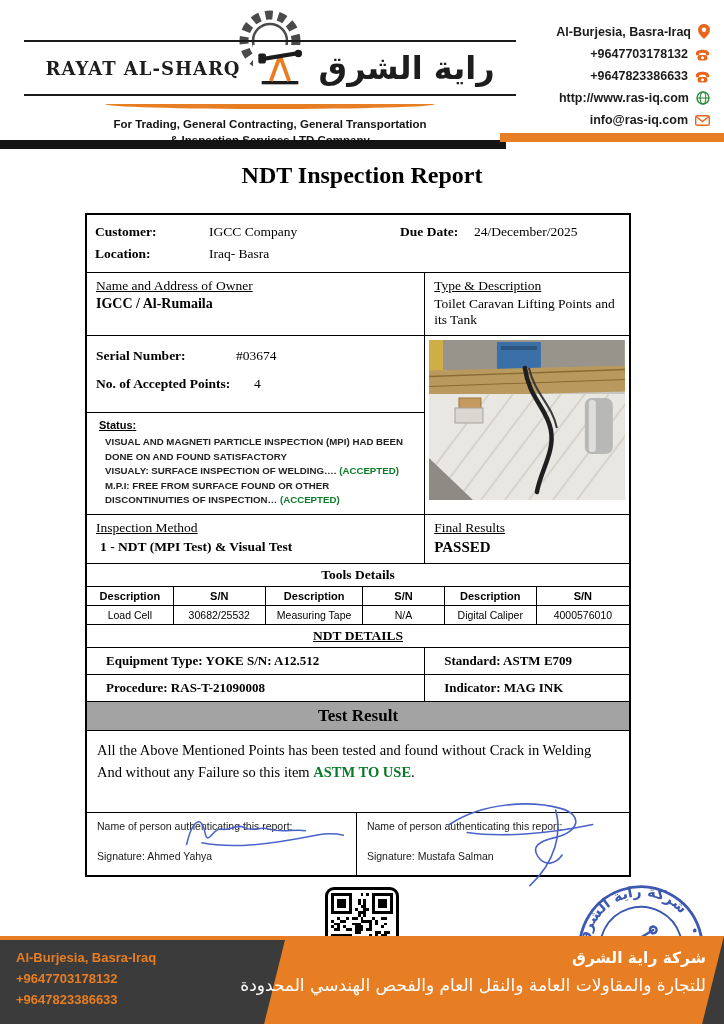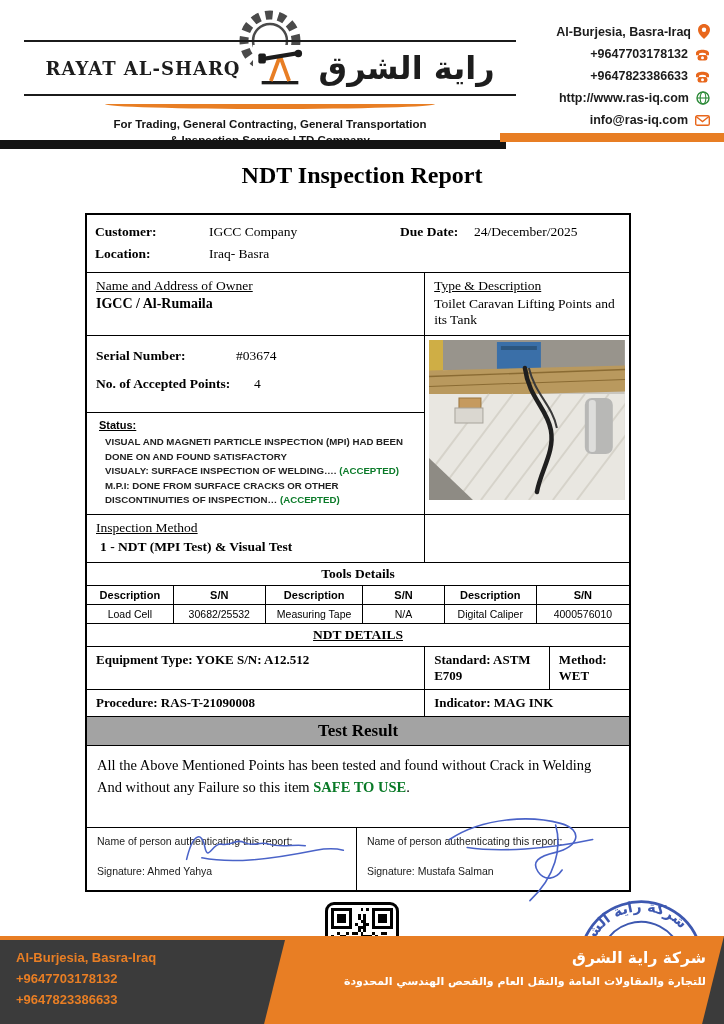--- a/index.html
+++ b/index.html
@@ -69,21 +69,21 @@
   .tools-row { display:flex; font-family:"Liberation Sans", sans-serif; }
   .tools-row > div { border-right:1px solid #000; text-align:center; padding:3px 2px; }
   .tools-row > div:last-child { border-right:none; }
   .tools-row > div:nth-child(1){ width:16%; } .tools-row > div:nth-child(2){ width:17%; }
   .tools-row > div:nth-child(3){ width:18%; } .tools-row > div:nth-child(4){ width:15%; }
   .tools-row > div:nth-child(5){ width:17%; } .tools-row > div:nth-child(6){ width:17%; }
   .tools-head { font-size:11px; font-weight:bold; border-bottom:1px solid #000; }
   .tools-vals { font-size:10.5px; }
 
   .ndt-r { display:flex; font-weight:bold; font-size:13px; }
-  .ndt-r > div { padding:5px 9px; border-right:1px solid #000; }
+  .ndt-r > div { padding:5px 19px; border-right:1px solid #000; }
   .ndt-r > div:last-child { border-right:none; flex:1; }
   .ndt-r1 > div:nth-child(1) { width:62.4%; }
   .ndt-r1 > div:nth-child(2) { width:23%; }
   .ndt-r2 > div:nth-child(1) { width:62.4%; }
 
   .result-head { background:#a3a3a3; text-align:center; font-weight:bold; font-size:17px; padding:4px 0; }
   .result-body { padding:8px 10px 28px; font-size:14.5px; line-height:1.55; }
 
   .sig-row { display:flex; min-height:62px; }
   .sig-cell { padding:7px 10px 12px; position:relative; font-family:"Liberation Sans", sans-serif; font-size:10.5px; color:#1a1a1a; overflow:visible; }
@@ -100,21 +100,21 @@
   .qr-label { margin-top:3px; background:#000; color:#fff; border-radius:6px; text-align:center; font-size:10.5px; font-weight:bold; letter-spacing:1px; padding:4px 0; }
   .stamp { position:absolute; right:16px; top:-6px; transform:rotate(-18deg); opacity:0.9; }
 
   
   .footer { position:absolute; left:0; right:0; bottom:0; height:88px; background:#3b3b3b; overflow:hidden; }
   .footer-stripe { position:absolute; left:0; top:0; width:310px; height:4px; background:#E87E24; z-index:2; }
   .footer-orange { position:absolute; right:0; top:0; height:100%; width:438px; background:#E87E24; transform:skewX(-14deg); transform-origin:top right; }
   .footer-left { position:relative; z-index:2; padding:12px 0 0 16px; color:#E87E24; font-weight:bold; font-size:13px; line-height:1.6; }
   .footer-right { position:absolute; z-index:2; right:18px; top:13px; text-align:right; color:#fff; direction:rtl; font-family:"DejaVu Sans", sans-serif; }
   .footer-ar-1 { font-size:15.5px; font-weight:bold; }
-  .footer-ar-2 { font-size:11px; font-weight:bold; margin-top:8px; }
+  .footer-ar-2 { font-size:17px; font-weight:normal; margin-top:8px; }
 </style>
 </head>
 <body>
 
 <div class="page">
 
   <div class="header">
     <div class="logo-col">
       <svg class="gear" width="104" height="66" viewBox="0 0 104 66">
         <circle cx="52" cy="33" r="26" fill="#fff" stroke="#4a4a4a" stroke-width="9" stroke-dasharray="7.5 5.5"></circle>
@@ -236,21 +236,21 @@
           </div>
         </div>
         <div class="status-box">
           <div class="status-h">Status:</div>
           <div class="status-t">
             <span>VISUAL AND MAGNETI PARTICLE INSPECTION (MPI) HAD BEEN DONE ON AND FOUND SATISFACTORY</span><br>
             <b>VISUALY:</b>
             <span>SURFACE INSPECTION OF WELDING….</span>
             <span class="green">(ACCEPTED)</span><br>
             <b>M.P.I:</b>
-            <span>DONE FROM SURFACE CRACKS OR OTHER DISCONTINUITIES OF INSPECTION…</span>
+            <span>FREE FROM SURFACE FOUND OR OTHER DISCONTINUITIES OF INSPECTION…</span>
             <span class="green">(ACCEPTED)</span>
           </div>
         </div>
       </div>
       <div class="photo-cell">
         <svg viewBox="0 0 196 160" preserveAspectRatio="none">
           <rect width="196" height="160" fill="#c9c6bf"></rect>
           <rect x="14" y="0" width="182" height="30" fill="#98948c"></rect>
           <rect x="0" y="0" width="14" height="40" fill="#cfae45"></rect>
           <rect x="68" y="2" width="44" height="27" fill="#3a6fa8"></rect>
@@ -280,20 +280,24 @@
           <path d="M100,28 C106,54 124,66 128,88" fill="none" stroke="#3a3a3a" stroke-width="2"></path>
         </svg>
       </div>
     </div>
 
     <div class="row split">
       <div class="cell-l">
         <div class="h13 u">Inspection Method</div>
         <div class="method-val">1 -   NDT (MPI Test) &amp; Visual Test</div>
       </div>
+      <div class="cell-r">
+        <div class="h13 u">Final Results</div>
+        <div class="passed">PASSED</div>
+      </div>
     </div>
 
     <div class="row center-title">Tools Details</div>
     <div class="row">
       <div class="tools-row tools-head">
         <div>Description</div>
         <div>S/N</div>
         <div>Description</div>
         <div>S/N</div>
         <div>Description</div>
@@ -306,31 +310,30 @@
         <div>N/A</div>
         <div>Digital Caliper</div>
         <div>4000576010</div>
       </div>
     </div>
 
     <div class="row center-title u">NDT DETAILS</div>
     <div class="row ndt-r ndt-r1">
       <div>Equipment Type: YOKE S/N: A12.512</div>
       <div>Standard: ASTM E709</div>
-      <div>Method: WET</div>
     </div>
     <div class="row ndt-r ndt-r2">
       <div>Procedure: RAS-T-21090008</div>
       <div>Indicator: MAG INK</div>
     </div>
 
     <div class="row result-head">Test Result</div>
     <div class="row result-body">
       <span>All the Above Mentioned Points has been tested and found without Crack in Welding And without any Failure so this item</span>
-      <span class="green">SAFE TO USE</span><span>.</span>
+      <span class="green">ASTM TO USE</span><span>.</span>
     </div>
 
     <div class="row sig-row">
       <div class="sig-cell sl">
         <div>Name of person authenticating this report:</div>
         <div class="sig-name">Signature: Ahmed Yahya</div>
         <svg class="scribble" style="left:92px; top:-8px;" width="175" height="62" viewBox="0 0 230 70">
           <g fill="none" stroke="#4a63c8" stroke-width="2" stroke-linecap="round">
             <path d="M10,46 C18,12 30,8 34,30 C38,50 44,24 56,26 C70,29 74,18 86,24 C98,30 106,22 118,26 C134,31 150,26 166,28"></path>
             <path d="M30,44 C70,52 120,46 180,34 C196,31 208,32 216,34"></path>

